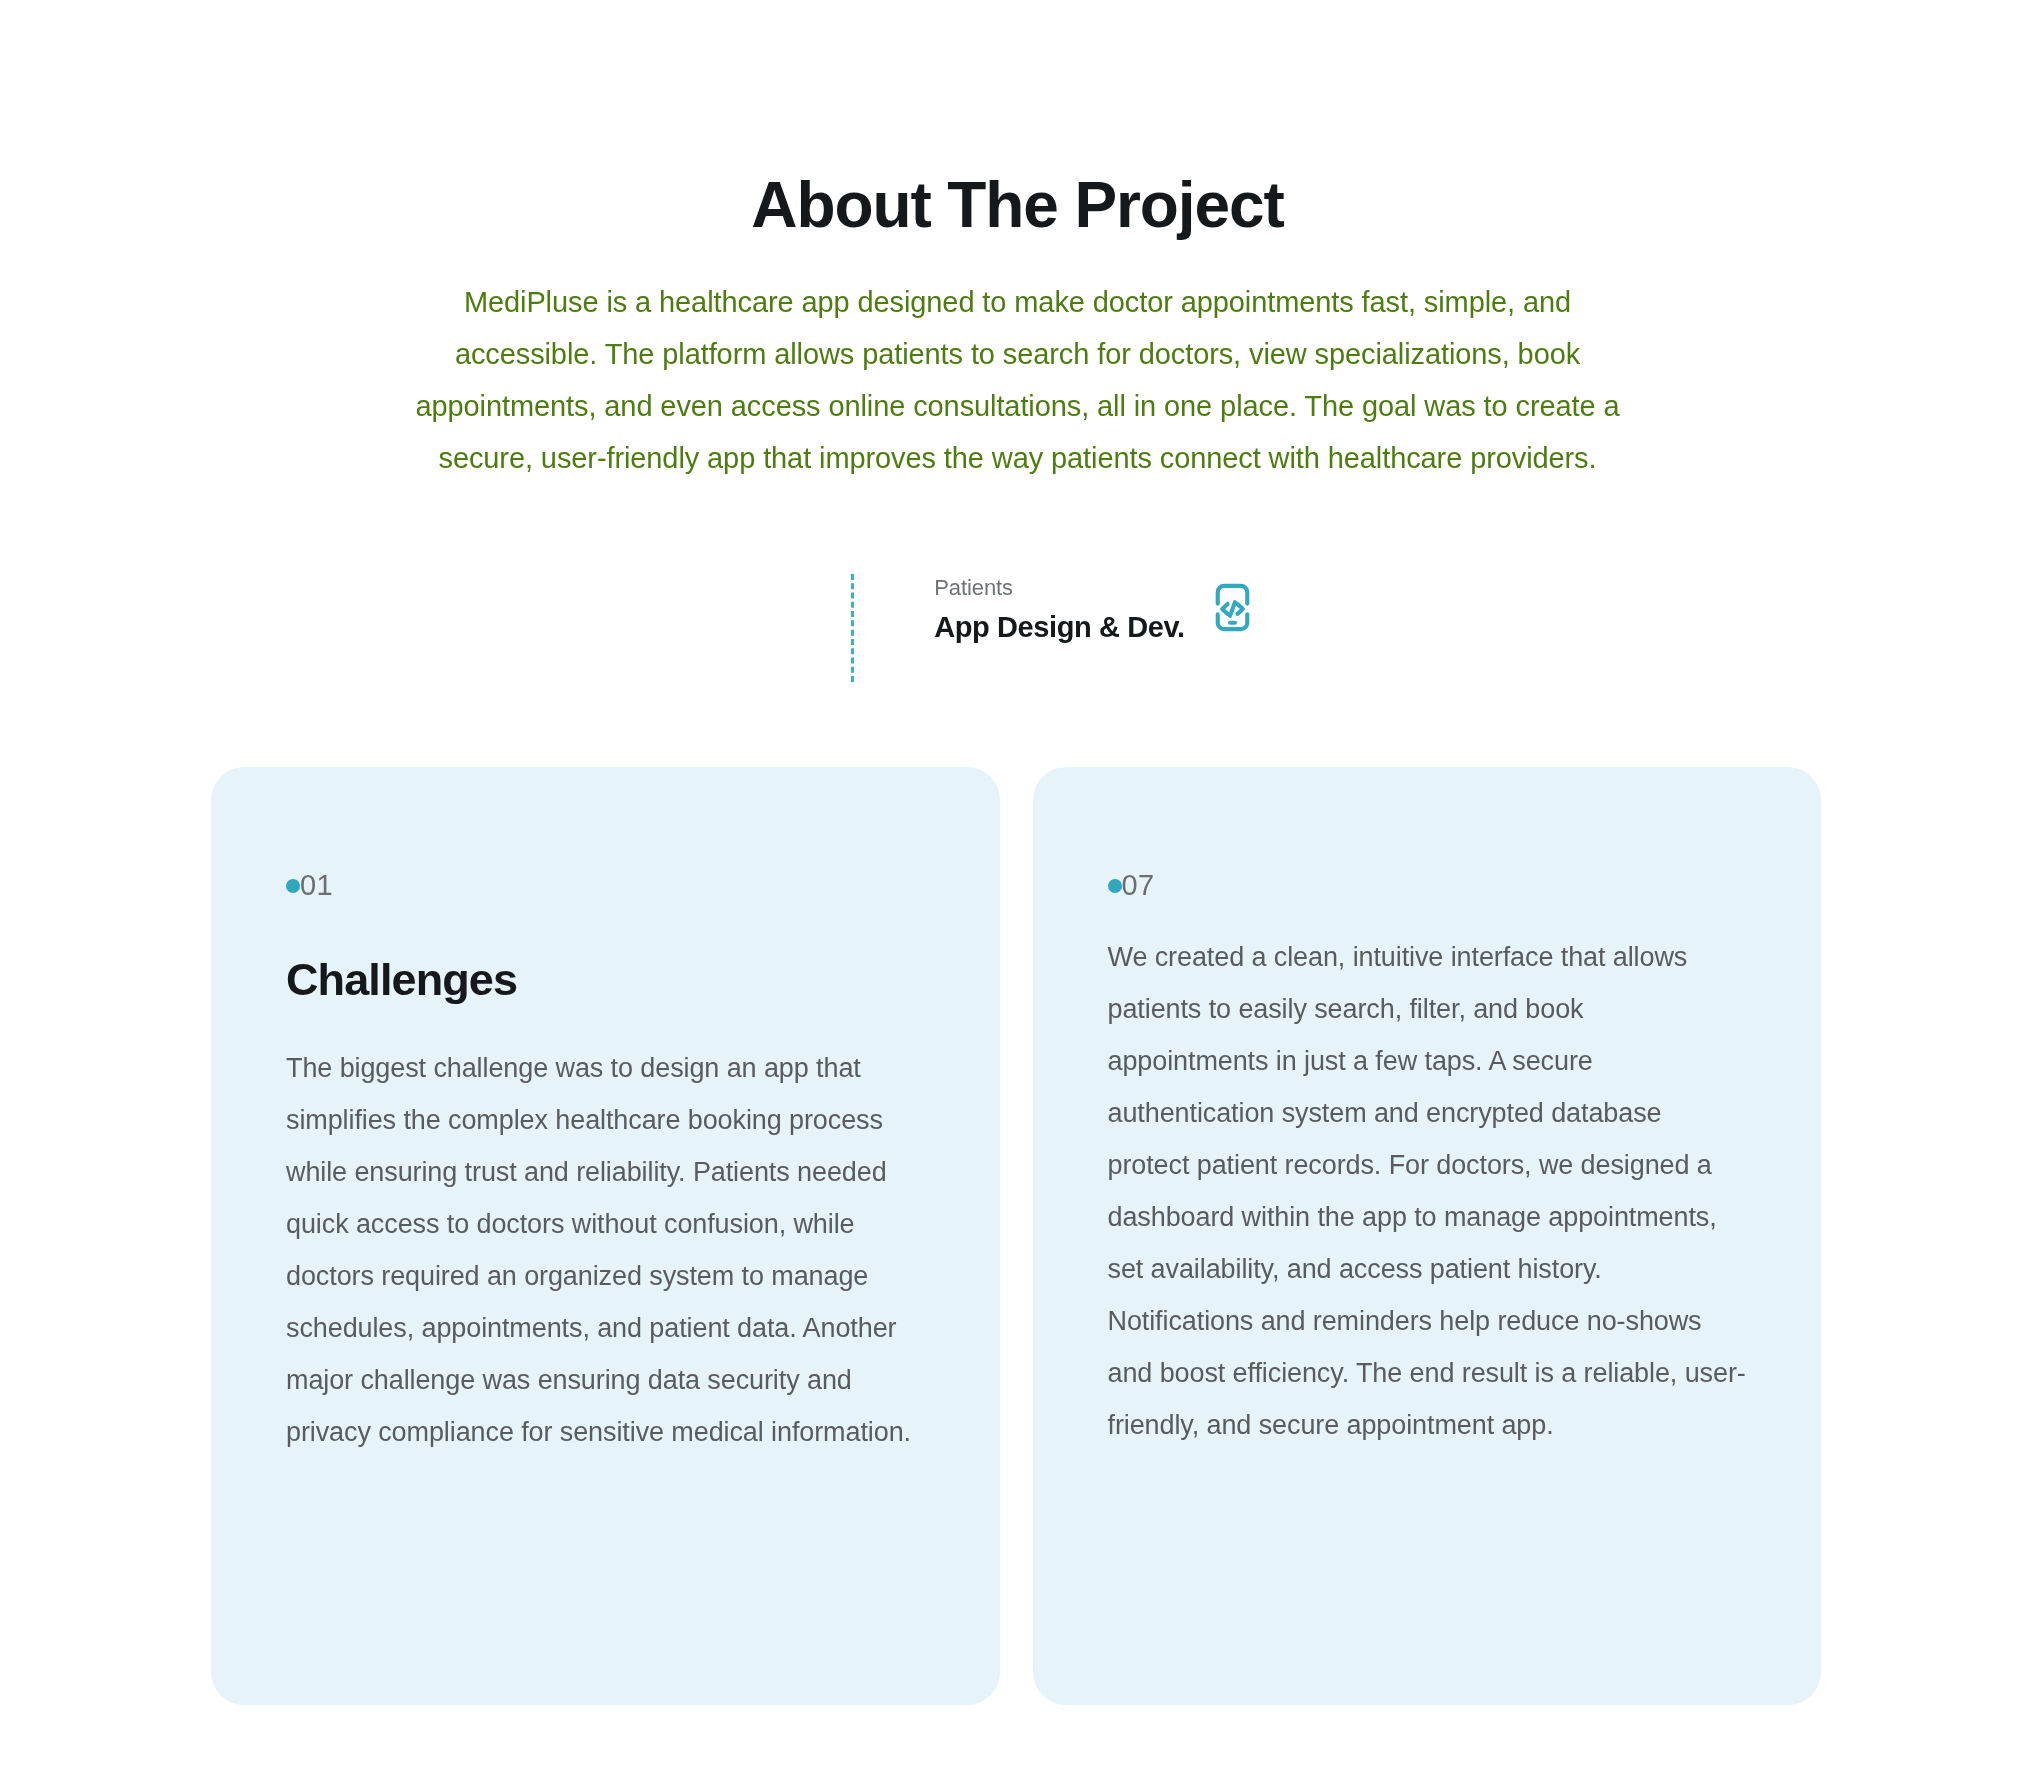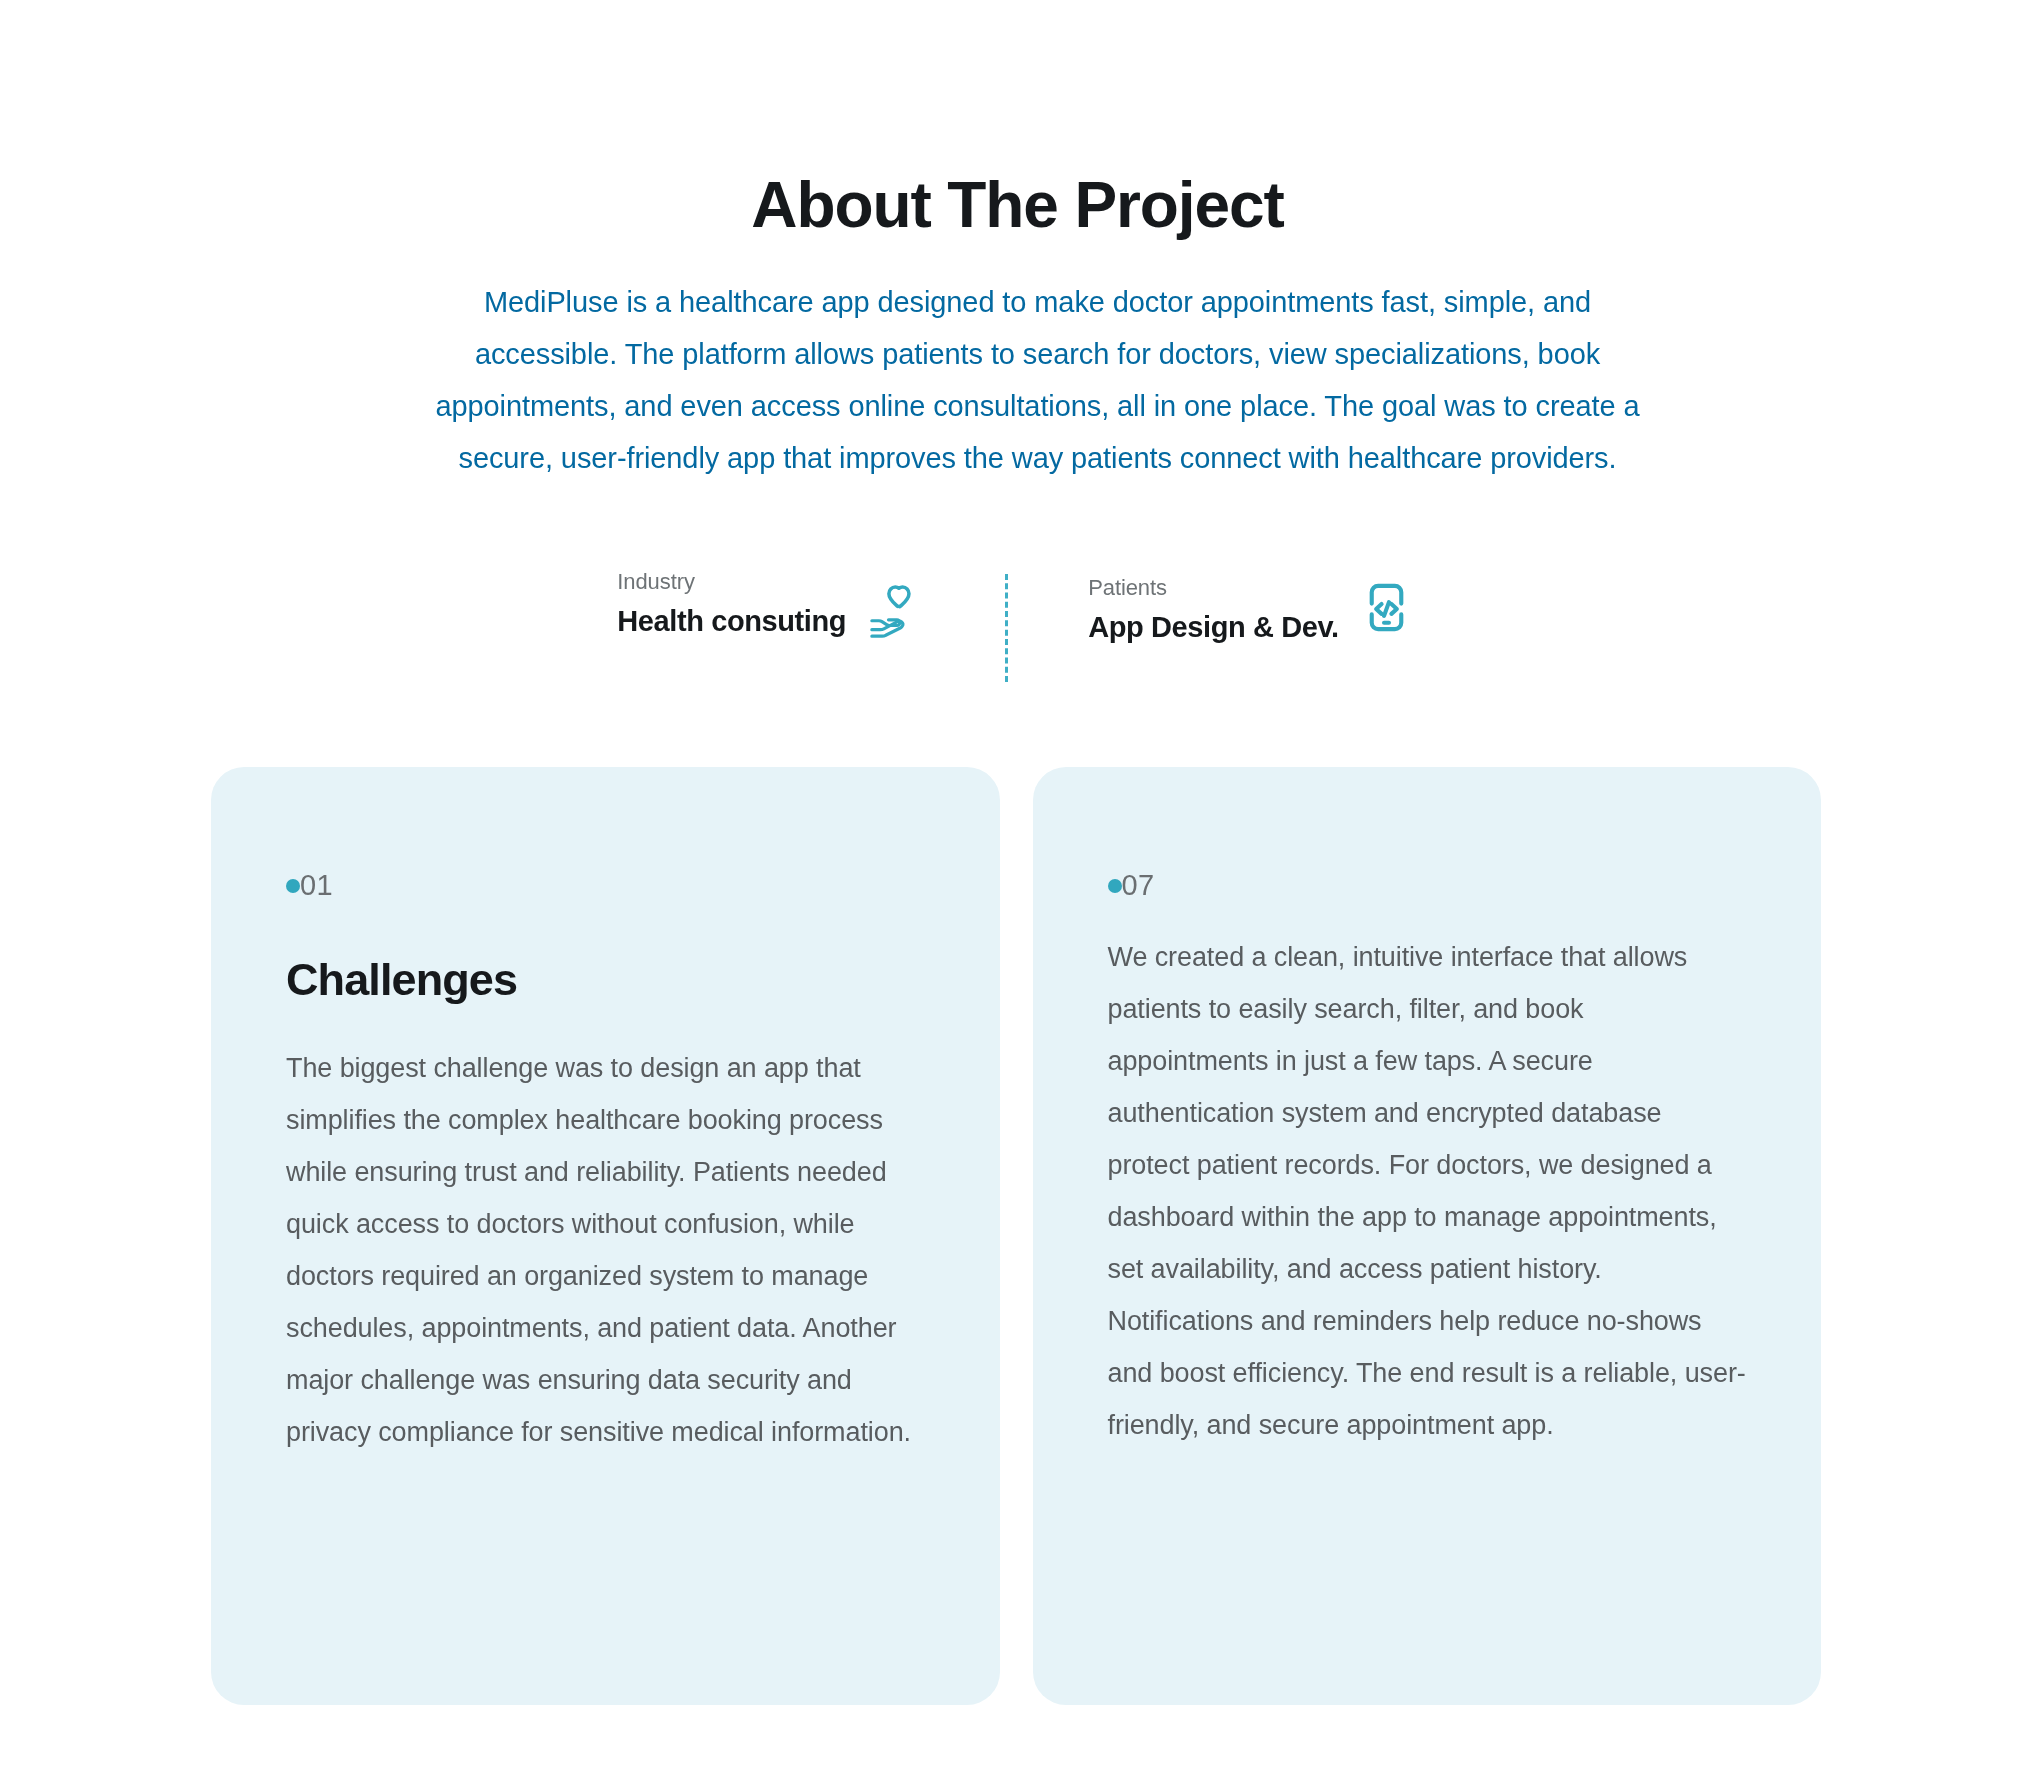--- a/index.html
+++ b/index.html
@@ -31,29 +31,29 @@
     font-size: 64px;
     line-height: 1.05;
     font-weight: 700;
     letter-spacing: -1.1px;
     color: #16191C;
   }
 
   
   .intro {
     position: absolute;
-    left: 427px;
+    left: 407px;
     top: 247px;
     width: 1221px;
     text-align: center;
     font-size: 29px;
     line-height: 52px;
     font-weight: 400;
     letter-spacing: -0.1px;
-    color: #0369a1;
+    color: #4d7c0f;
   }
 
   
   .meta-row {
     position: absolute;
     left: 0;
     top: 567px;
     width: 2035px;
     height: 131px;
     display: flex;
@@ -168,33 +168,20 @@
 <body>
 
 <div class="page">
 
   <h1 class="section-title">About The Project</h1>
 
   <p class="intro">MediPluse is a healthcare app designed to make doctor appointments fast, simple, and accessible. The platform allows patients to search for doctors, view specializations, book appointments, and even access online consultations, all in one place. The goal was to create a secure, user-friendly app that improves the way patients connect with healthcare providers.</p>
 
   <div class="meta-row">
 
-    <div class="meta-block industry">
-      <div class="meta-text">
-        <span class="meta-label">Industry</span>
-        <span class="meta-value">Health consuting</span>
-      </div>
-      <span class="meta-icon">
-        <svg viewBox="0 0 64 64" fill="none" xmlns="http://www.w3.org/2000/svg">
-          <path d="M32 27.5c-1.4-1.5-7.8-6.1-7.8-11.4 0-3.4 2.6-6.1 5.8-6.1 1.2 0 2.4.4 3.3 1.1 1-.7 2.1-1.1 3.3-1.1 3.2 0 5.8 2.7 5.8 6.1 0 5.3-6.4 9.9-7.8 11.4-.2.2-.4.3-.6.3s-.4-.1-.6-.3" transform="translate(-1.8,0) scale(1.12) translate(1.8,0)" stroke="#33A9C0" stroke-width="3.2" stroke-linecap="round" stroke-linejoin="round"></path>
-          <path d="M10 45.5h7.2c1.1 0 2.2.3 3.1.9l4.7 3c.9.6 2 .9 3.1.9h7.4c1.6 0 2.9-1.3 2.9-2.9 0-1.6-1.3-2.9-2.9-2.9h-8.6" stroke="#33A9C0" stroke-width="3.2" stroke-linecap="round" stroke-linejoin="round"></path>
-          <path d="M10 54.5h8.6c1.3 0 2.5-.3 3.6-.9l13.8-7.3c1.4-.8 3.1-.6 4.3.4 1.3 1.1 1.5 3 .5 4.4l-.4.5c-.4.5-.9.9-1.5 1.2l-14.8 7.4c-1.1.6-2.4.9-3.6.9H10" stroke="#33A9C0" stroke-width="3.2" stroke-linecap="round" stroke-linejoin="round"></path>
-        </svg>
-      </span>
-    </div>
 
     <div class="meta-divider"></div>
 
     <div class="meta-block service">
       <div class="meta-text">
         <span class="meta-label">Patients</span>
         <span class="meta-value">App Design &amp; Dev.</span>
       </div>
       <span class="meta-icon">
         <svg viewBox="0 0 64 64" fill="none" xmlns="http://www.w3.org/2000/svg">

